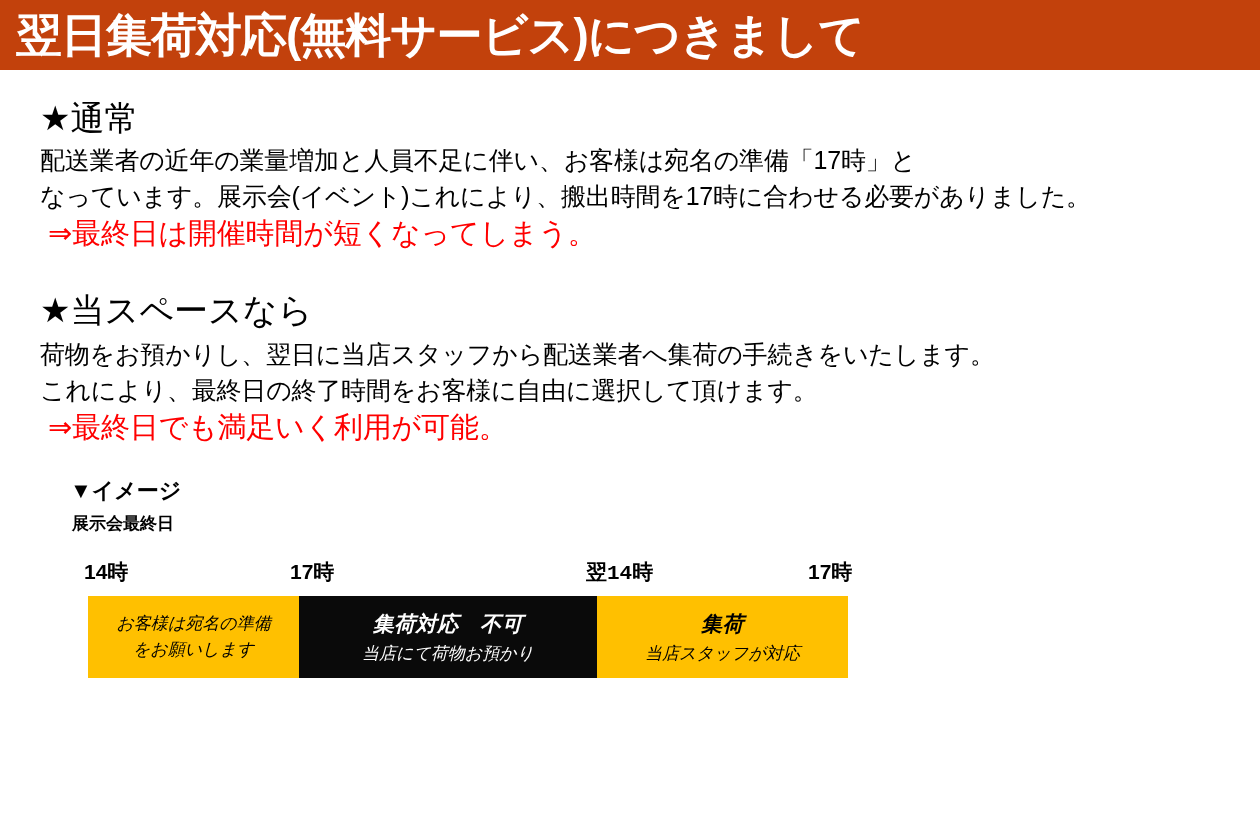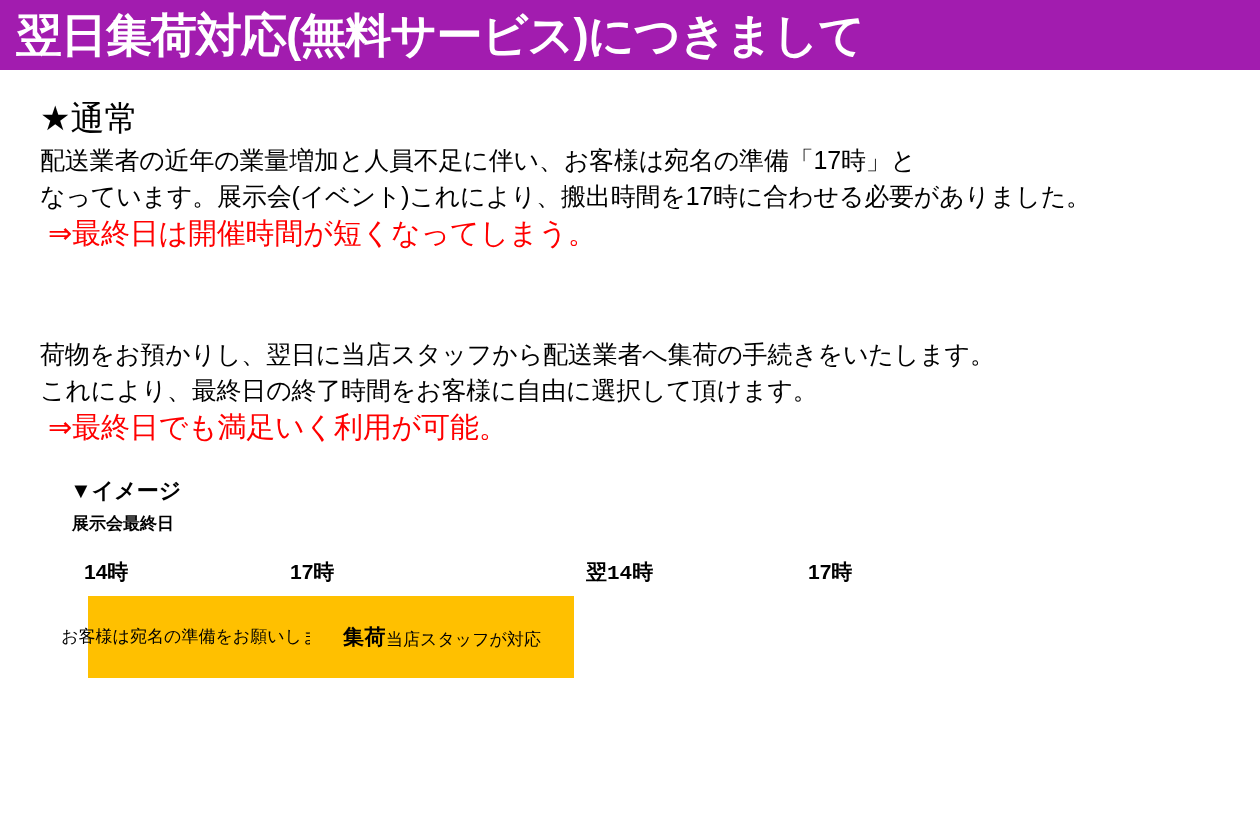--- a/index.html
+++ b/index.html
@@ -16,21 +16,21 @@
     height: 840px;
     background: #ffffff;
   }
 
   
   #title-bar {
     position: absolute;
     left: 0; top: 0;
     width: 1260px;
     height: 70px;
-    background: #a21caf;
+    background: #c2410c;
   }
   #title-text {
     position: absolute;
     left: 16px;
     top: 4px;
     color: #ffffff;
     font-size: 46px;
     font-weight: bold;
     letter-spacing: -1px;
     line-height: 62px;
@@ -109,24 +109,25 @@
   #timeline-bars {
     position: absolute;
     left: 88px;
     top: 596px;
     width: 760px;
     height: 82px;
     display: flex;
   }
   .bar {
     display: flex;
-    flex-direction: row;
+    flex-direction: column;
     align-items: center;
     justify-content: center;
     height: 82px;
+    font-style: italic;
   }
   .bar-orange { background: #ffc000; color: #000000; }
   .bar-black  { background: #0a0a0a; color: #ffffff; }
   #bar-0 { width: 222px; }
   #bar-1 { width: 313px; }
   #bar-2 { width: 264px; }
   .bar-title {
     font-size: 21px;
     font-weight: bold;
     letter-spacing: 0.5px;
@@ -159,39 +160,44 @@
 
   <div id="title-bar">
     <div id="title-text">翌日集荷対応(無料サービス)につきまして</div>
   </div>
 
   <div class="section-heading" id="heading-1">★通常</div>
   <div class="body-line" id="line-1a">配送業者の近年の業量増加と人員不足に伴い、お客様は宛名の準備「17時」と</div>
   <div class="body-line" id="line-1b">なっています。展示会(イベント)これにより、搬出時間を17時に合わせる必要がありました。</div>
   <div class="red-line" id="red-1">⇒最終日は開催時間が短くなってしまう。</div>
 
+  <div class="section-heading" id="heading-2">★当スペースなら</div>
   <div class="body-line" id="line-2a">荷物をお預かりし、翌日に当店スタッフから配送業者へ集荷の手続きをいたします。</div>
   <div class="body-line" id="line-2b">これにより、最終日の終了時間をお客様に自由に選択して頂けます。</div>
   <div class="red-line" id="red-2">⇒最終日でも満足いく利用が可能。</div>
 
   <div id="image-label">▼イメージ</div>
   <div id="timeline-caption">展示会最終日</div>
 
   <div class="time-tick" id="tick-0">14時</div>
   <div class="time-tick" id="tick-1">17時</div>
   <div class="time-tick" id="tick-2">翌14時</div>
   <div class="time-tick" id="tick-3">17時</div>
 
   <div id="timeline-bars">
 
     <div class="bar bar-orange" id="bar-0">
       <div class="bar-line">お客様は宛名の準備</div>
       <div class="bar-line">をお願いします</div>
     </div>
 
+    <div class="bar bar-black" id="bar-1">
+      <div class="bar-title">集荷対応　不可</div>
+      <div class="bar-sub">当店にて荷物お預かり</div>
+    </div>
 
     <div class="bar bar-orange" id="bar-2">
       <div class="bar-title">集荷</div>
       <div class="bar-sub">当店スタッフが対応</div>
     </div>
 
   </div>
 
   <div id="illustrations">
 

